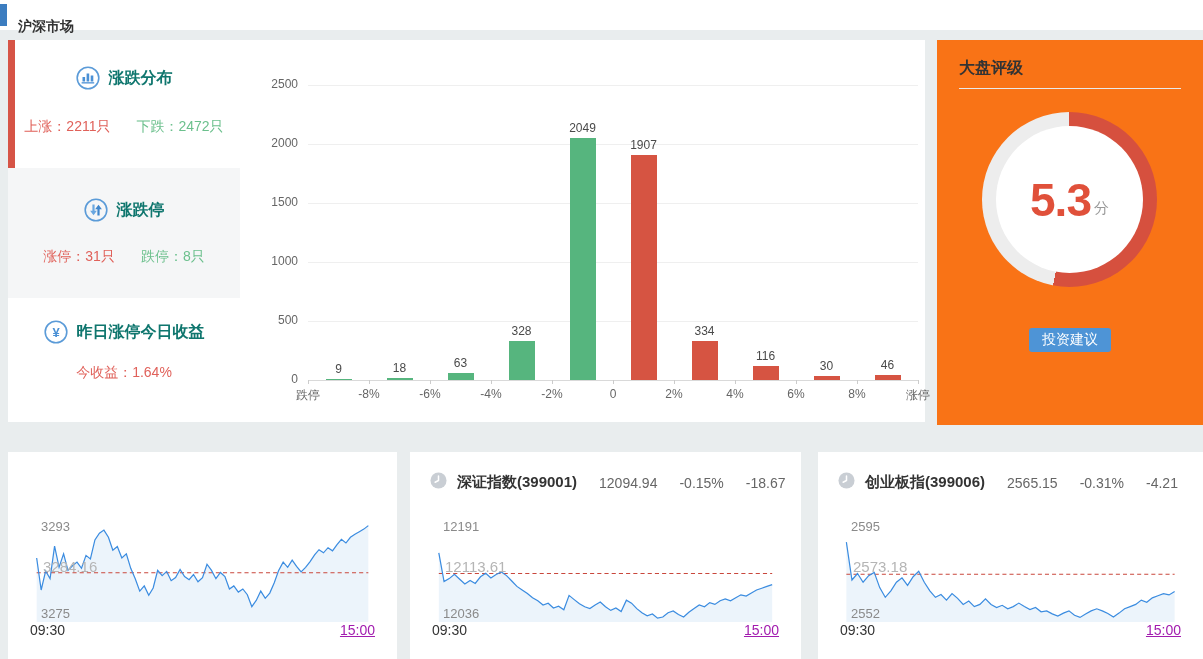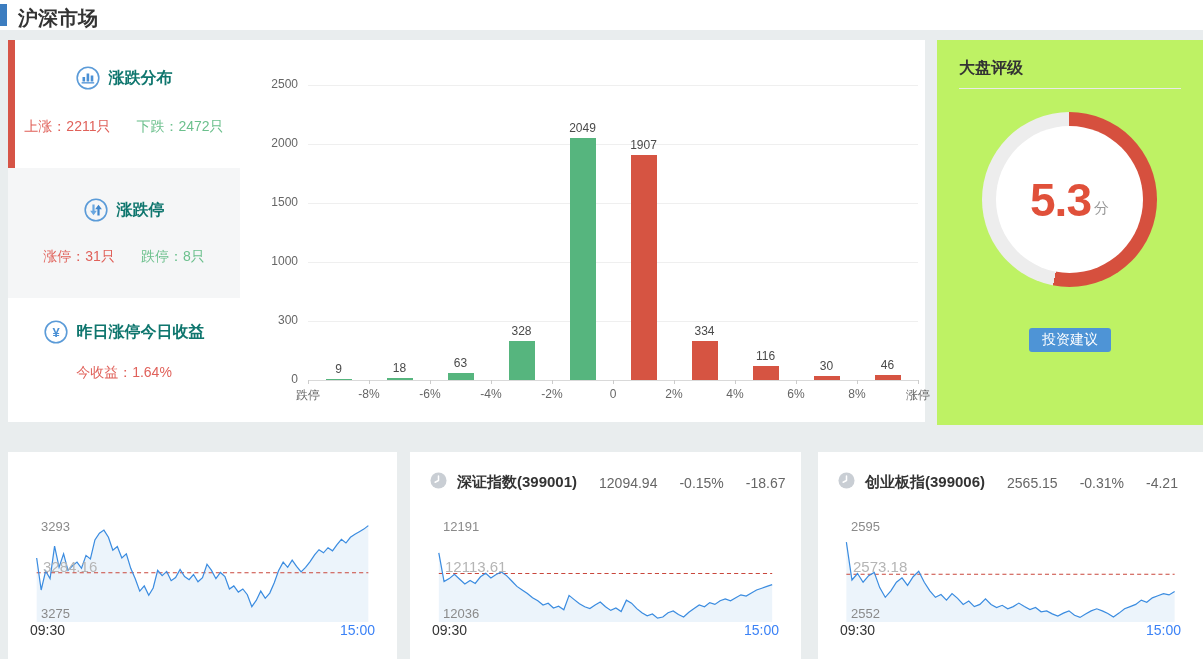--- a/index.html
+++ b/index.html
@@ -4,21 +4,21 @@
 <style>
   * { margin:0; padding:0; box-sizing:border-box; }
   html,body { width:1203px; height:659px; }
   body { font-family:"Liberation Sans","DejaVu Sans",sans-serif; background:#e9edee; position:relative; overflow:hidden; }
 
   .page { position:absolute; inset:0; }
 
   
   .top-header { position:absolute; left:0; top:0; width:1203px; height:30px; background:#fff; }
   .accent-bar { position:absolute; left:0; top:4px; width:7px; height:22px; background:#3c7dc0; }
-  .page-title { position:absolute; left:18px; top:5px; font-size:20px; font-weight:bold; color:#333; }
+  .page-title { position:absolute; left:18px; top:18px; font-size:14px; font-weight:bold; color:#333; }
 
   
   .main-card { position:absolute; left:8px; top:40px; width:917px; height:382px; background:#fff; }
   .stats-col { position:absolute; left:0; top:0; width:232px; height:382px; }
   .sec { position:absolute; left:0; width:232px; }
   .sec1 { top:0; height:128px; }
   .sec2 { top:128px; height:130px; background:#f5f6f7; }
   .sec3 { top:258px; height:124px; }
   .sec-strip { position:absolute; left:0; top:0; width:7px; height:128px; background:#d65446; }
   .sec-title-row { position:absolute; left:0; width:100%; display:flex; justify-content:center; align-items:center; gap:9px; }
@@ -30,21 +30,21 @@
   .barchart-wrap { position:absolute; left:232px; top:0; width:681px; height:382px; }
   .bc-ylabel { position:absolute; width:56px; text-align:right; font-size:12px; color:#666; }
   .bc-grid { position:absolute; height:1px; background:#efefef; }
   .bc-axis { position:absolute; height:1px; background:#d9d9d9; }
   .bc-tickmark { position:absolute; width:1px; height:4px; background:#ccc; }
   .bc-bar { position:absolute; width:26px; }
   .bc-vlabel { position:absolute; transform:translateX(-50%); font-size:12px; color:#4a4a4a; white-space:nowrap; }
   .bc-xlabel { position:absolute; transform:translateX(-50%); font-size:12px; color:#666; white-space:nowrap; }
 
   
-  .rating-card { position:absolute; left:937px; top:40px; width:266px; height:385px; background:#bef264;padding-left:14px; }
+  .rating-card { position:absolute; left:937px; top:40px; width:266px; height:385px; background:#f97316;padding-left:14px; }
   .rating-title { position:absolute; left:22px; top:18px; font-size:16px; font-weight:bold; color:#333; }
   .rating-divider { position:absolute; left:22px; right:22px; top:48px; height:1px; background:#e9e9e9; }
   .gauge { position:absolute; left:45px; top:72px; width:175px; height:175px; border-radius:50%; }
   .gauge-inner { position:absolute; left:14px; top:14px; width:147px; height:147px; border-radius:50%; background:#fff; }
   .gauge-score-wrap { position:absolute; inset:0; display:flex; justify-content:center; align-items:center; }
   .gauge-score { font-size:46px; font-weight:bold; color:#e0503a; letter-spacing:-1px; }
   .gauge-unit { font-size:15px; color:#999; margin-left:3px; margin-top:18px; }
   .advice-btn { position:absolute; top:288px; left:50%; transform:translateX(-50%); background:#4e94d6; color:#fff; font-size:14px; padding:3px 13px; border:none; border-radius:3px; cursor:pointer; }
   .advice-text { position:absolute; top:326px; width:100%; text-align:center; font-size:14px; color:#444; }
 
@@ -54,21 +54,21 @@
   .idx-card.c2 { left:410px; width:391px; }
   .idx-card.c3 { left:818px; width:385px; }
   .idx-header { position:absolute; left:20px; top:20px; display:flex; align-items:center; white-space:nowrap; }
   .idx-name { font-size:15px; font-weight:bold; color:#333; margin-left:10px; }
   .idx-val { font-size:14px; color:#666; margin-left:22px; }
   .idx-svg { position:absolute; left:0; top:58px; width:100%; height:149px; }
   .ml-max { position:absolute; left:33px; top:67px; font-size:13px; color:#8a8a8a; }
   .ml-prev { position:absolute; left:35px; top:106px; font-size:15px; color:#b5b5b5; }
   .ml-min { position:absolute; left:33px; top:154px; font-size:13px; color:#8a8a8a; }
   .ml-xs { position:absolute; left:22px; top:170px; font-size:14px; color:#333; }
-  .ml-xe { position:absolute; right:22px; top:170px; font-size:14px; color:#3b82f6; }
+  .ml-xe { position:absolute; right:22px; top:170px; font-size:14px; color:#a21caf;text-decoration:underline; }
 </style>
 </head>
 <body>
 
 <div class="page">
 
   <div class="top-header">
     <div class="accent-bar"></div>
     <div class="page-title">沪深市场</div>
   </div>
@@ -126,21 +126,21 @@
         <div class="sec-items" style="top:66px;">
           <span style="color:#e0615a;">今收益：1.64%</span>
         </div>
       </div>
     </div>
 
     <div class="barchart-wrap" id="barchart">
         <div class="bc-axis" style="left: 68px; top: 340px; width: 610px;"></div>
         <div class="bc-ylabel" style="left: 2px; top: 332px;">0</div>
         <div class="bc-grid" style="left: 68px; top: 281px; width: 610px;"></div>
-        <div class="bc-ylabel" style="left: 2px; top: 273px;">300</div>
+        <div class="bc-ylabel" style="left: 2px; top: 273px;">500</div>
         <div class="bc-grid" style="left: 68px; top: 222px; width: 610px;"></div>
         <div class="bc-ylabel" style="left: 2px; top: 214px;">1000</div>
         <div class="bc-grid" style="left: 68px; top: 163px; width: 610px;"></div>
         <div class="bc-ylabel" style="left: 2px; top: 155px;">1500</div>
         <div class="bc-grid" style="left: 68px; top: 104px; width: 610px;"></div>
         <div class="bc-ylabel" style="left: 2px; top: 96px;">2000</div>
         <div class="bc-grid" style="left: 68px; top: 45px; width: 610px;"></div>
         <div class="bc-ylabel" style="left: 2px; top: 37px;">2500</div>
         <div class="bc-tickmark" style="left: 68px; top: 340px;"></div>
         <div class="bc-xlabel" style="left: 68px; top: 347px;">跌停</div>

